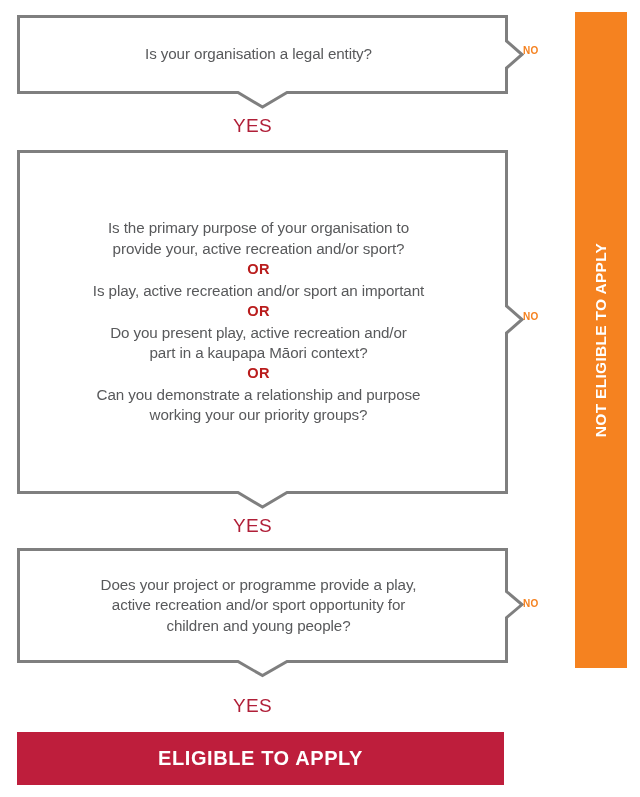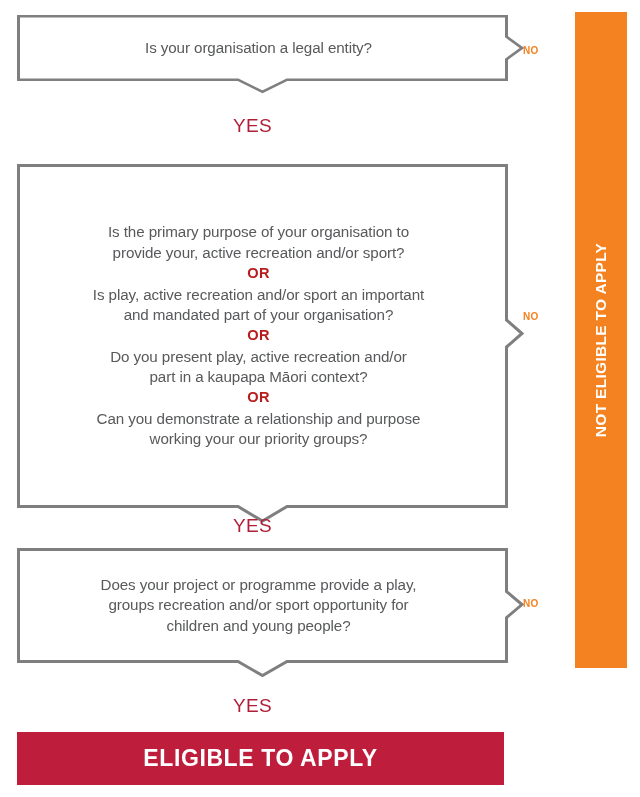--- a/index.html
+++ b/index.html
@@ -112,68 +112,67 @@
     width: 487px;
     height: 53px;
     background: #BE1E3C;
     display: flex;
     align-items: center;
     justify-content: center;
   }
   .eligible-bar .bar-text {
     color: #ffffff;
     font-weight: bold;
-    font-size: 23px;
+    font-size: 20px;
     letter-spacing: 0.6px;
   }
 </style>
 </head>
 <body>
 
 <div id="flowchart">
 
-  <div class="decision-box" style="left:17px; top:15px; width:491px; height:66px;">
+  <div class="decision-box" style="left:17px; top:15px; width:491px; height:79px;">
     <svg class="box-svg" viewBox="0 0 491 79" preserveAspectRatio="none">
       <path d="M 1.5 1.5 L 489.5 1.5 L 489.5 26 L 505 39.5 L 489.5 53 L 489.5 77.5 L 270 77.5 L 245.5 92 L 221 77.5 L 1.5 77.5 Z" fill="#ffffff" stroke="#7F7F7F" stroke-width="3" stroke-linejoin="miter"></path>
     </svg>
     <div class="box-text">
       <p>Is your organisation a legal entity?</p>
     </div>
   </div>
   <div class="no-label" style="left:523px; top:45px;">NO</div>
   <div class="yes-label" style="left:0px; top:115px; width:505px;">YES</div>
 
-  <div class="decision-box" style="left:17px; top:164px; width:491px; height:344px;padding-left:28px;">
+  <div class="decision-box" style="left:17px; top:150px; width:491px; height:344px;padding-left:28px;">
     <svg class="box-svg" viewBox="0 0 491 344" preserveAspectRatio="none">
       <path d="M 1.5 1.5 L 489.5 1.5 L 489.5 156 L 505 169.5 L 489.5 183 L 489.5 342.5 L 270 342.5 L 245.5 357 L 221 342.5 L 1.5 342.5 Z" fill="#ffffff" stroke="#7F7F7F" stroke-width="3" stroke-linejoin="miter"></path>
     </svg>
     <div class="box-text">
       <p>Is the primary purpose of your organisation to</p>
       <p>provide your, active recreation and/or sport?</p>
       <p class="or">OR</p>
       <p>Is play, active recreation and/or sport an important</p>
-      <p>and mandated part of your organisation?</p>
       <p class="or">OR</p>
       <p>Do you present play, active recreation and/or</p>
       <p>part in a kaupapa Māori context?</p>
       <p class="or">OR</p>
       <p>Can you demonstrate a relationship and purpose</p>
       <p>working your our priority groups?</p>
     </div>
   </div>
   <div class="no-label" style="left:523px; top:311px;">NO</div>
   <div class="yes-label" style="left:0px; top:515px; width:505px;">YES</div>
 
   <div class="decision-box" style="left:17px; top:548px; width:491px; height:115px;">
     <svg class="box-svg" viewBox="0 0 491 119" preserveAspectRatio="none">
       <path d="M 1.5 1.5 L 489.5 1.5 L 489.5 45 L 505 58.5 L 489.5 72 L 489.5 117.5 L 270 117.5 L 245.5 132 L 221 117.5 L 1.5 117.5 Z" fill="#ffffff" stroke="#7F7F7F" stroke-width="3" stroke-linejoin="miter"></path>
     </svg>
     <div class="box-text">
       <p>Does your project or programme provide a play,</p>
-      <p>groups recreation and/or sport opportunity for</p>
+      <p>active recreation and/or sport opportunity for</p>
       <p>children and young people?</p>
     </div>
   </div>
   <div class="no-label" style="left:523px; top:598px;">NO</div>
   <div class="yes-label" style="left:0px; top:695px; width:505px;">YES</div>
 
   <div class="not-eligible-bar">
     <span class="bar-text">NOT ELIGIBLE TO APPLY</span>
   </div>
 

